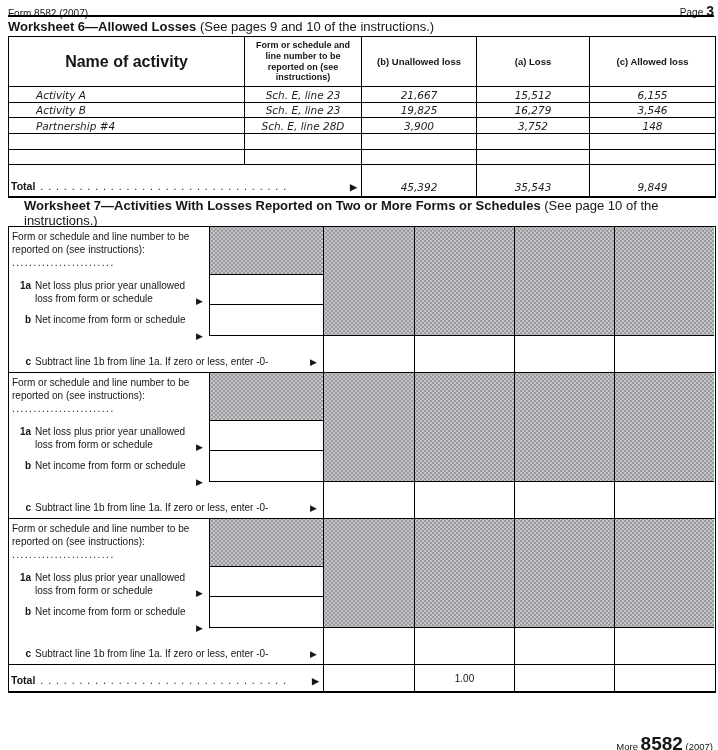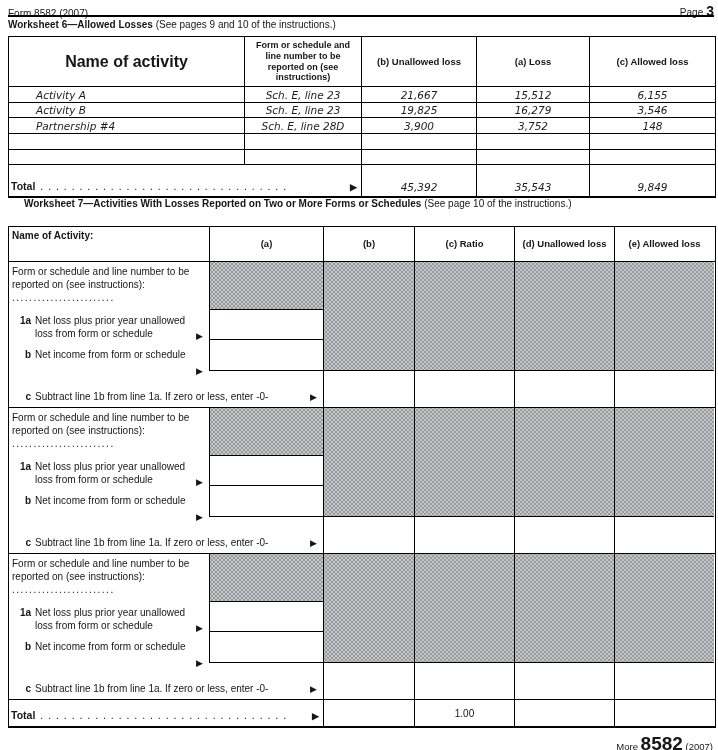--- a/index.html
+++ b/index.html
@@ -5,21 +5,21 @@
   html,body{margin:0;padding:0;}
   body{
     width:718px;height:750px;position:relative;background:#fff;
     font-family:"Liberation Sans",sans-serif;color:#161616;
   }
   .abs{position:absolute;}
   
   #hdr{top:3px;left:8px;width:706px;display:flex;justify-content:space-between;align-items:flex-end;font-size:10px;}
   #pagenum{font-size:14px;font-weight:bold;margin-left:3px;}
   #rule1{top:15px;left:8px;width:706px;height:2px;background:#000;}
-  .wtitle{font-size:10px;}
+  .wtitle{font-size:13px;}
   .wtitle .tb{font-weight:bold;}
   #footer{top:733px;right:5px;font-size:9.5px;}
   #footer .fnum{font-size:19px;font-weight:bold;}
   
   .tbl{border:1px solid #000;border-bottom-width:2px;font-size:10px;background:#fff;}
   .br{border-right:1px solid #000;}
   .bb{border-bottom:1px solid #000;}
   .bl{border-left:1px solid #000;}
   .hc{display:flex;align-items:center;justify-content:center;text-align:center;
       font-weight:bold;font-size:9.5px;line-height:1.2;padding:1px 4px;}
@@ -137,28 +137,20 @@
   <div class="tval hand">9,849</div>
 </div>
 
 <div class="abs wtitle" id="ws7-title">
   <span class="tb">Worksheet 7—Activities With Losses Reported on Two or More Forms or Schedules</span>
   <span>(See page 10 of the instructions.)</span>
 </div>
 
 <div class="abs tbl" id="ws7">
 
-  <div class="w7grid w7head">
-    <div class="nameact">Name of Activity:</div>
-    <div class="hc bl">(a)</div>
-    <div class="hc bl">(b)</div>
-    <div class="hc bl">(c) Ratio</div>
-    <div class="hc bl">(d) Unallowed loss</div>
-    <div class="hc bl">(e) Allowed loss</div>
-  </div>
 
   <div class="w7grid block">
     <div class="bl-name">
       <div class="lblA"><span>Form or schedule and line number to be reported on (see instructions):</span> <span class="dotlead"></span></div>
       <div class="lbl1a">
         <span class="lnum">1a</span>
         <span class="ltxt">Net loss plus prior year unallowed loss from form or schedule</span>
         <span class="arr-br ptr">▶</span>
       </div>
       <div class="lbl1b">

